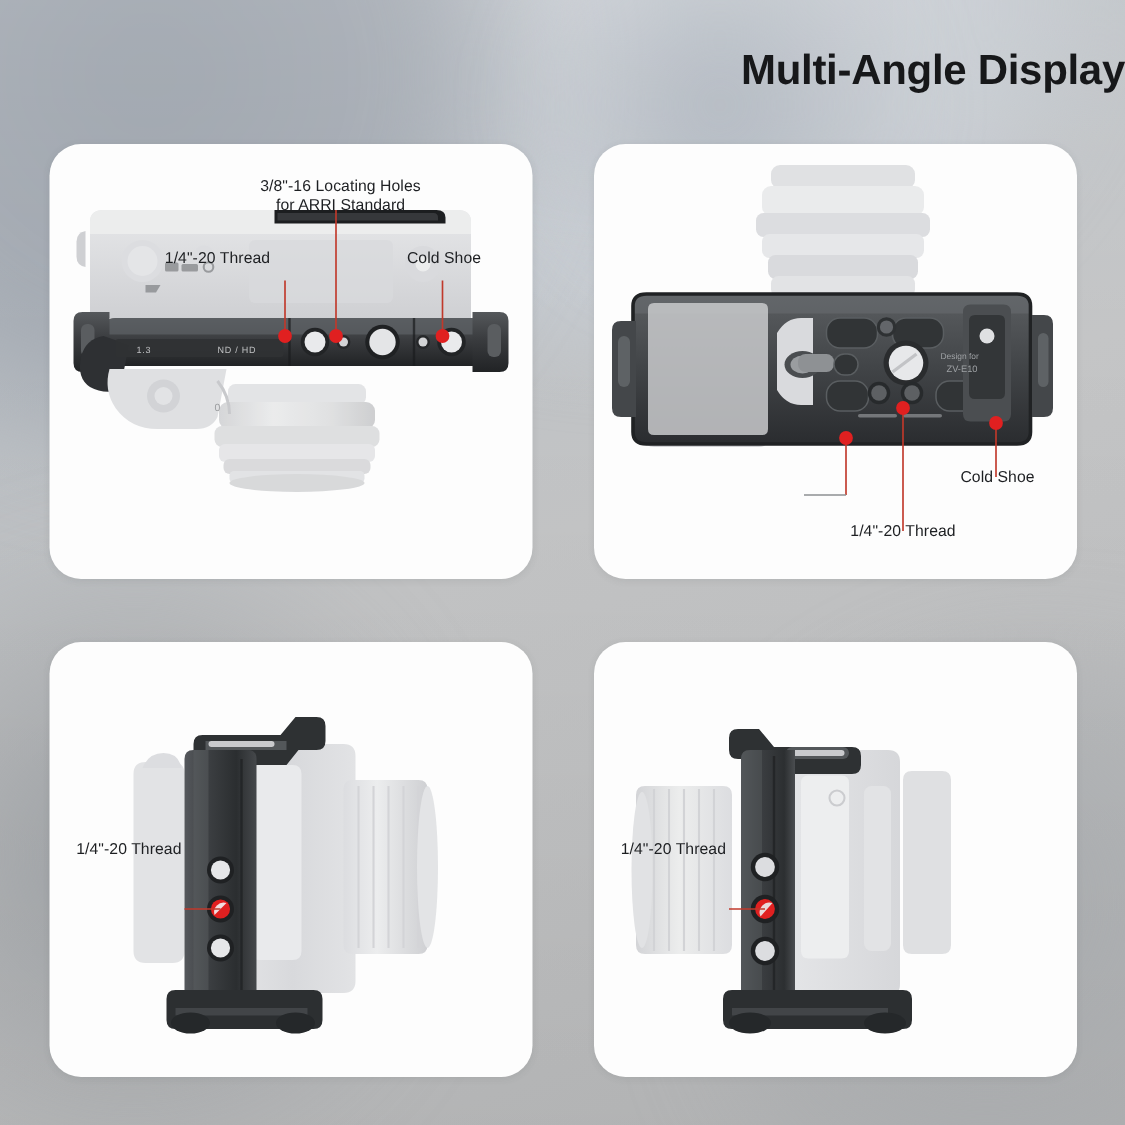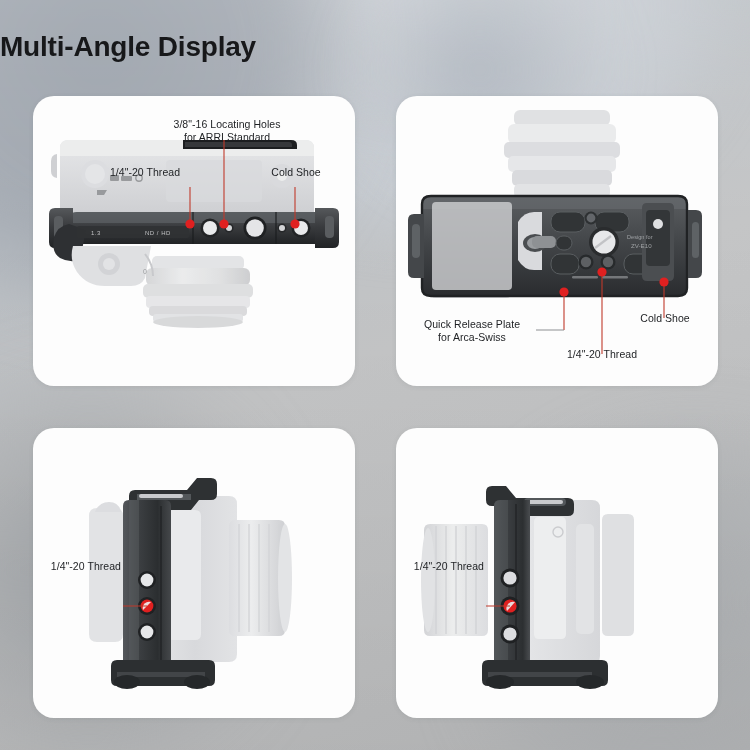--- a/index.html
+++ b/index.html
@@ -42,21 +42,21 @@
     background:radial-gradient(circle at 50% 50%,#adb4bd 0%,rgba(173,180,189,0) 70%);
     filter:blur(24px);
   }
   .bg-vig{
     inset:0;
     background:linear-gradient(180deg,rgba(255,255,255,.10) 0%,rgba(255,255,255,0) 30%,rgba(0,0,0,.05) 100%);
   }
 
   
   #title{
-    position:absolute;left:0;right:0;top:31px;text-align:left;
+    position:absolute;left:0;right:0;top:31px;text-align:right;
     font-size:28px;font-weight:bold;letter-spacing:-.2px;color:#17181a;
   }
 
   
   .card{
     position:absolute;background:#fdfdfd;border-radius:21px;overflow:hidden;
     box-shadow:0 1px 5px rgba(70,75,82,.10);
   }
   #card-tl{left:33px;top:96px;width:322px;height:290px;}
   #card-tr{left:396px;top:96px;width:322px;height:290px;}
@@ -307,22 +307,20 @@
       </g>
       <g fill="#e02020">
         <circle cx="168" cy="196" r="4.6"></circle>
         <circle cx="206" cy="176" r="4.6"></circle>
         <circle cx="268" cy="186" r="4.6"></circle>
       </g>
 
       <path d="M140 234 H168" stroke="#8d8f92" stroke-width="1" fill="none"></path>
     </svg>
 
-    <div class="lbl c" style="left:12px;top:222px;width:128px;">Quick Release Plate
-for Arca-Swiss</div>
     <div class="lbl c" style="left:148px;top:252px;width:116px;">1/4"-20 Thread</div>
     <div class="lbl c" style="left:222px;top:216px;width:94px;">Cold Shoe</div>
   </div>
 </div>
 
 <div class="card" id="card-bl">
   <div class="card-stage">
     <svg class="art" viewBox="0 0 322 290">
       <defs>
         <linearGradient id="blCage" x1="0" y1="0" x2="1" y2="0">

